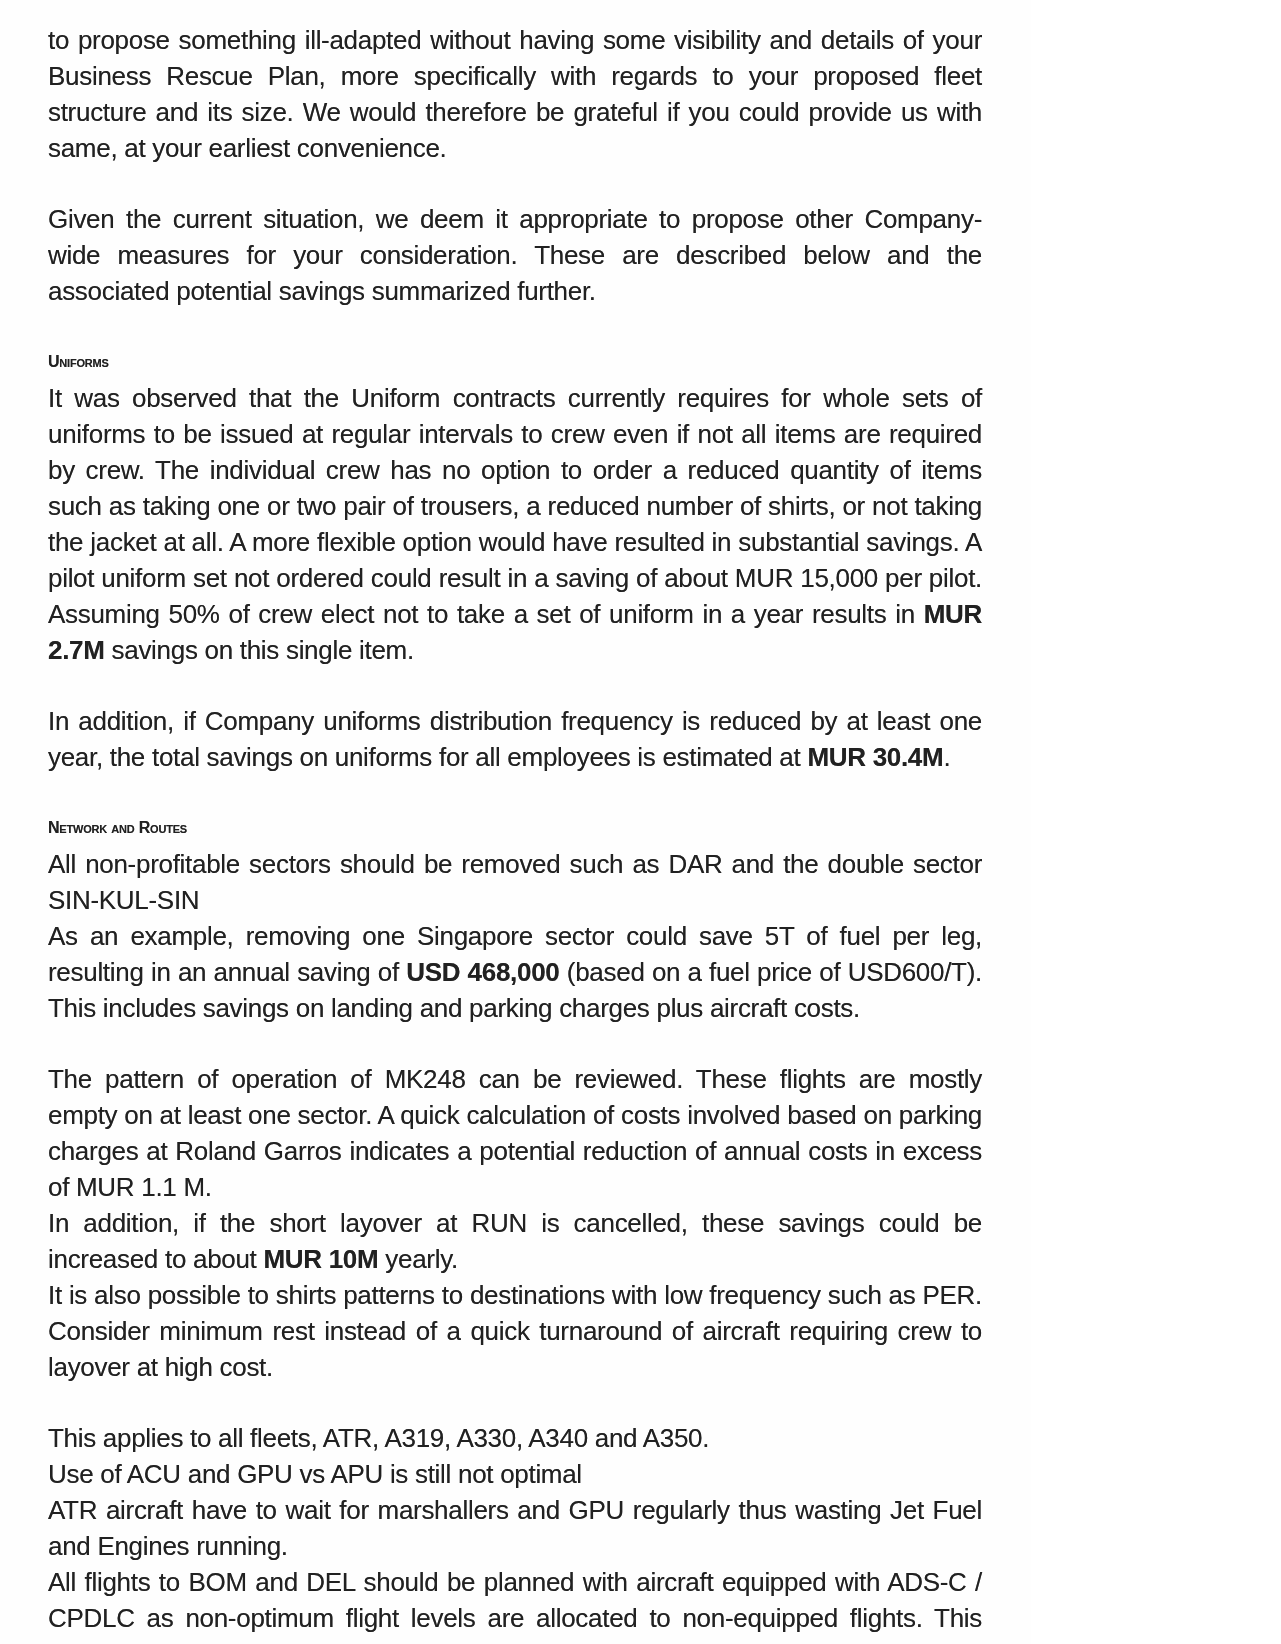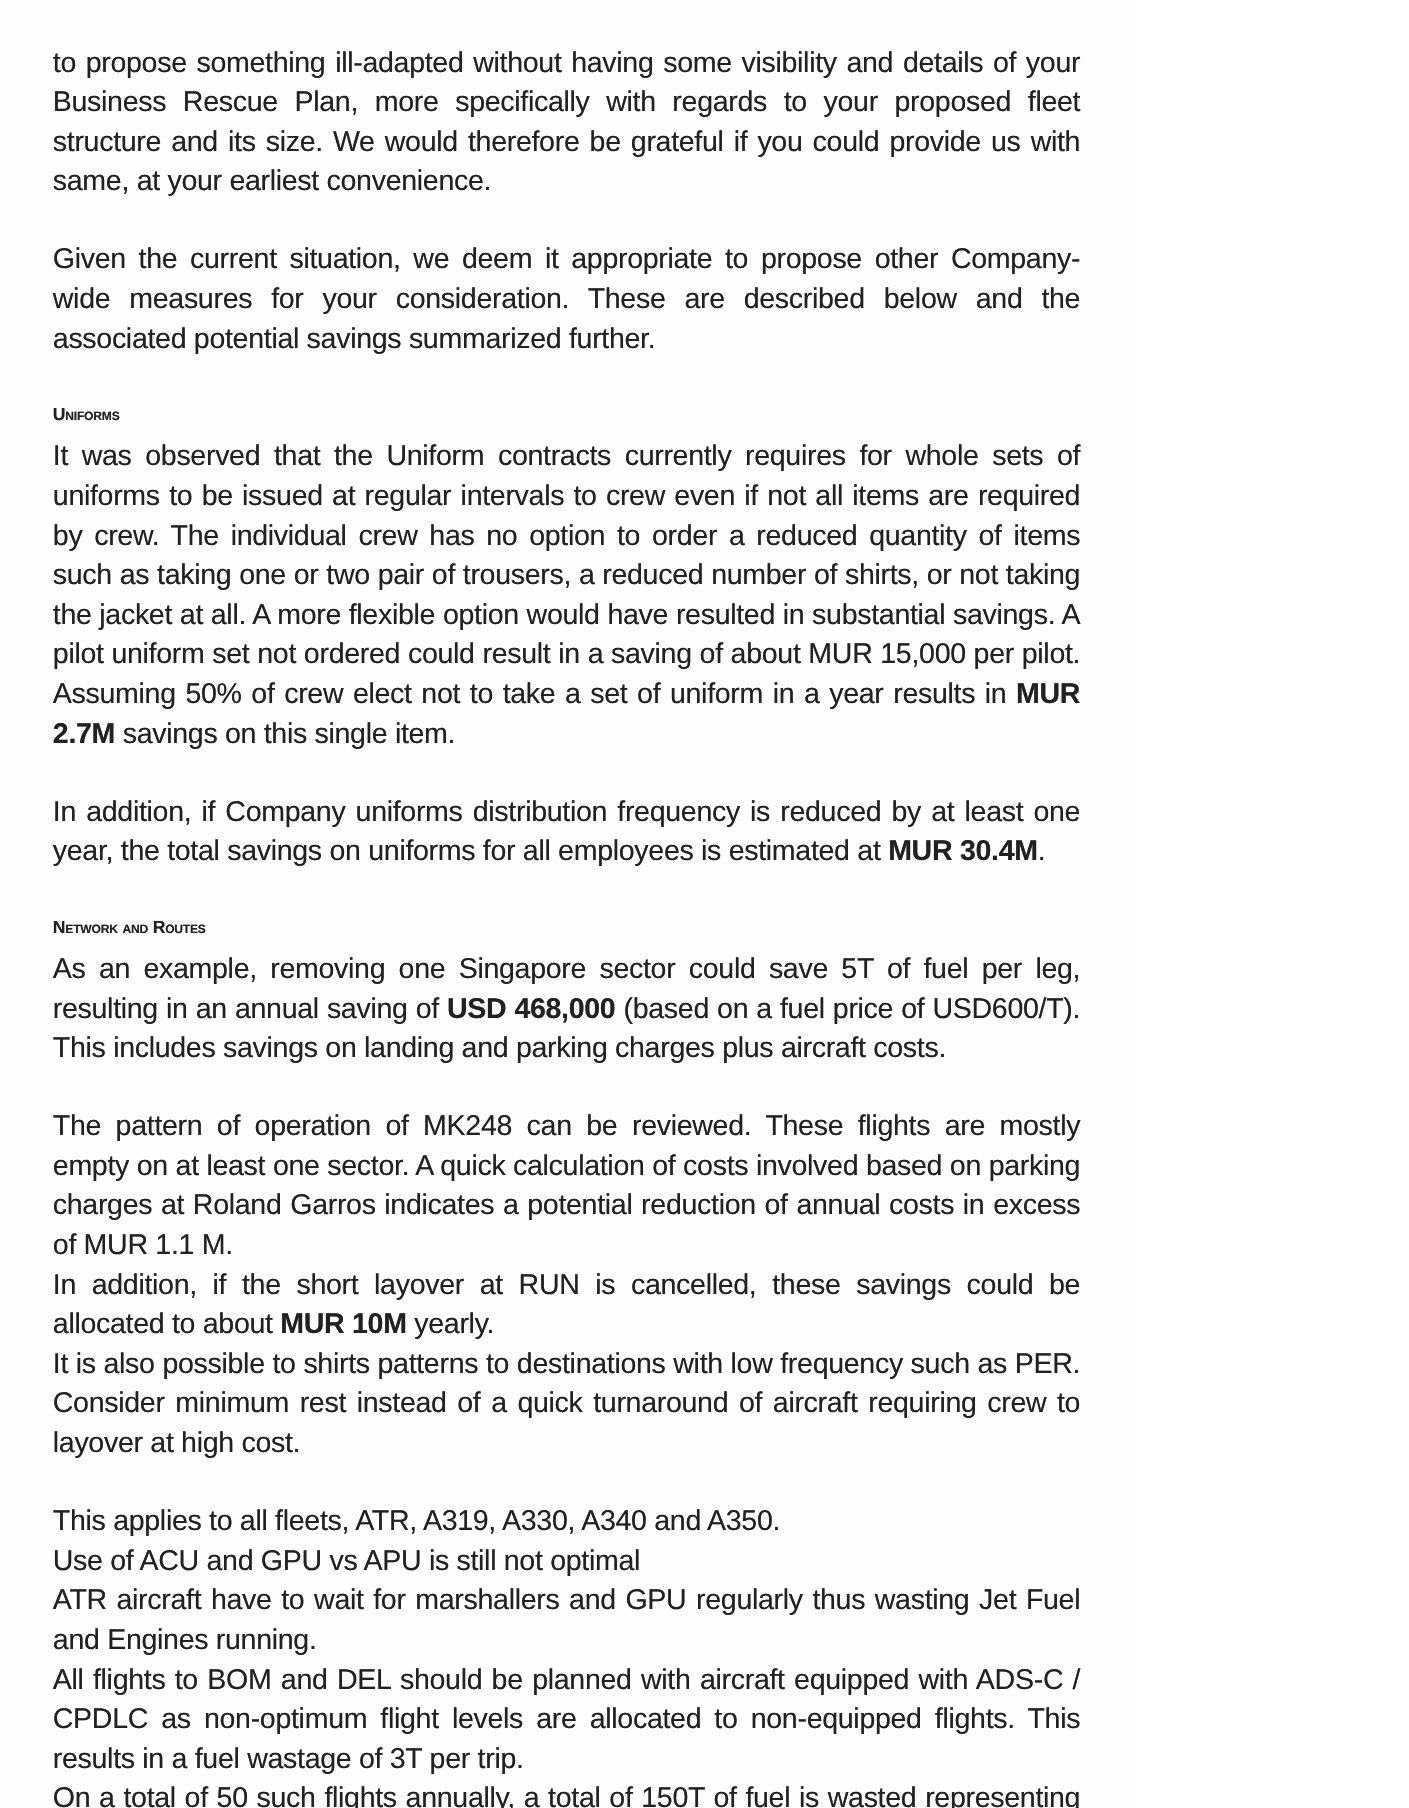--- a/index.html
+++ b/index.html
@@ -5,21 +5,21 @@
   html, body {
     margin: 0;
     padding: 0;
     background: #ffffff;
   }
   .page {
     width: 1031px;
     height: 1644px;
     box-sizing: border-box;
     background: #fefefe;
-    padding: 38px 49px 0 48px;
+    padding: 22px 49px 0 48px;
     font-family: "Liberation Sans", "DejaVu Sans", sans-serif;
     font-size: 26px;
     line-height: 36px;
     letter-spacing: -0.3px;
     color: #212121;
     text-shadow: 0 0 0.5px rgba(33,33,33,0.55);
     overflow: hidden;
   }
   .block {
     margin: 0 0 35px 0;
@@ -57,26 +57,27 @@
     <h2 class="heading">Uniforms</h2>
     <p><span>It was observed that the Uniform contracts currently requires for whole sets of uniforms to be issued at regular intervals to crew even if not all items are required by crew. The individual crew has no option to order a reduced quantity of items such as taking one or two pair of trousers, a reduced number of shirts, or not taking the jacket at all. A more flexible option would have resulted in substantial savings. A pilot uniform set not ordered could result in a saving of about MUR 15,000 per pilot. Assuming 50% of crew elect not to take a set of uniform in a year results in </span><span class="b">MUR 2.7M</span><span> savings on this single item.</span></p>
   </div>
 
   <div class="block">
     <p><span>In addition, if Company uniforms distribution frequency is reduced by at least one year, the total savings on uniforms for all employees is estimated at </span><span class="b">MUR 30.4M</span><span>.</span></p>
   </div>
 
   <div class="block">
     <h2 class="heading">Network and Routes</h2>
+    <p><span>All non-profitable sectors should be removed such as DAR and the double sector SIN-KUL-SIN</span></p>
     <p><span>As an example, removing one Singapore sector could save 5T of fuel per leg, resulting in an annual saving of </span><span class="b">USD 468,000</span><span> (based on a fuel price of USD600/T). This includes savings on landing and parking charges plus aircraft costs.</span></p>
   </div>
 
   <div class="block">
     <p><span>The pattern of operation of MK248 can be reviewed. These flights are mostly empty on at least one sector. A quick calculation of costs involved based on parking charges at Roland Garros indicates a potential reduction of annual costs in excess of MUR 1.1 M.</span></p>
-    <p><span>In addition, if the short layover at RUN is cancelled, these savings could be allocated to about </span><span class="b">MUR 10M</span><span> yearly.</span></p>
+    <p><span>In addition, if the short layover at RUN is cancelled, these savings could be increased to about </span><span class="b">MUR 10M</span><span> yearly.</span></p>
     <p><span>It is also possible to shirts patterns to destinations with low frequency such as PER. Consider minimum rest instead of a quick turnaround of aircraft requiring crew to layover at high cost.</span></p>
   </div>
 
   <div class="block">
     <p><span>This applies to all fleets, ATR, A319, A330, A340 and A350.</span></p>
     <p><span>Use of ACU and GPU vs APU is still not optimal</span></p>
     <p><span>ATR aircraft have to wait for marshallers and GPU regularly thus wasting Jet Fuel and Engines running.</span></p>
     <p><span>All flights to BOM and DEL should be planned with aircraft equipped with ADS-C / CPDLC as non-optimum flight levels are allocated to non-equipped flights. This results in a fuel wastage of 3T per trip.</span></p>
     <p><span>On a total of 50 such flights annually, a total of 150T of fuel is wasted representing </span><span class="b">USD 90,000</span></p>
   </div>

